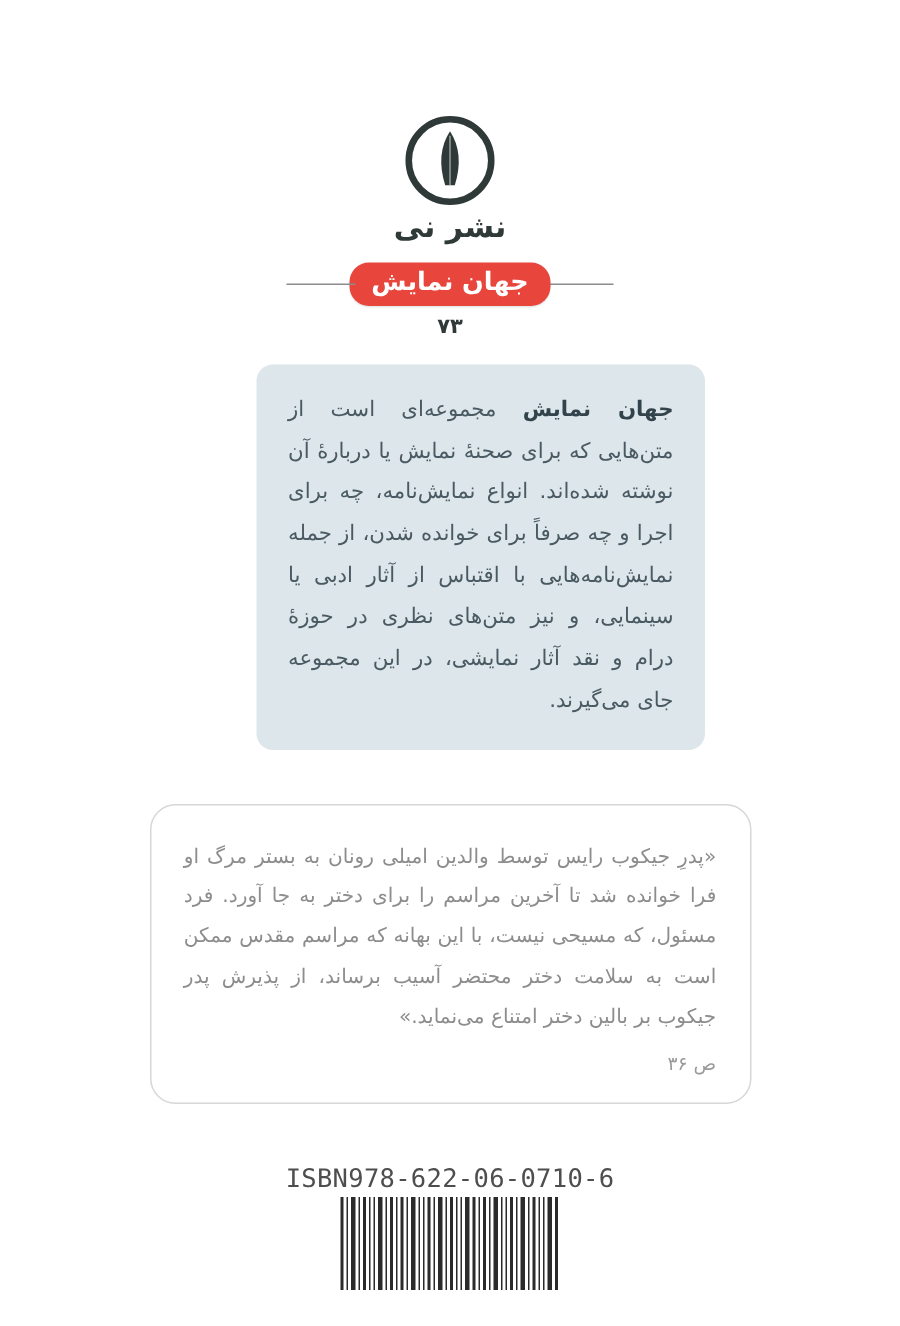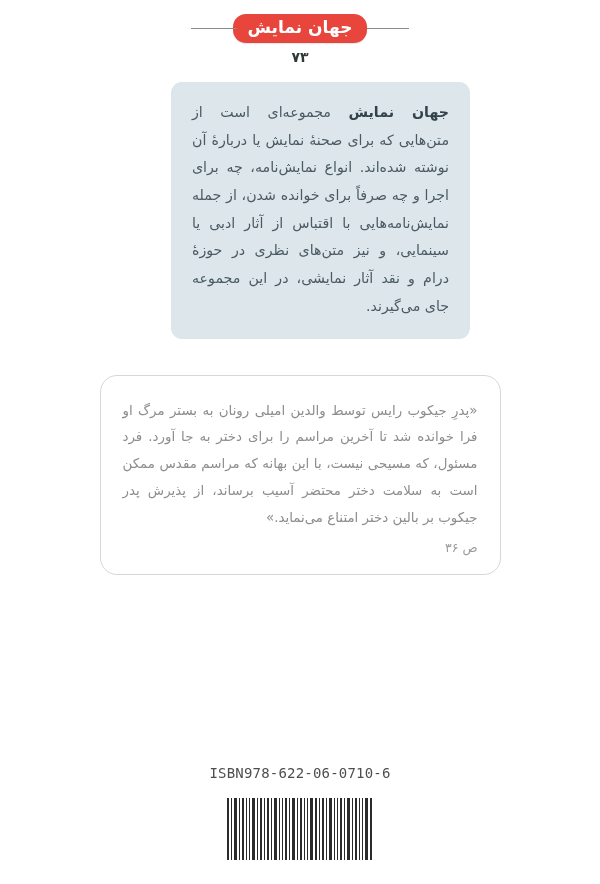--- a/index.html
+++ b/index.html
@@ -138,38 +138,50 @@
     left: 0;
     right: 0;
     bottom: 24px;
     display: flex;
     flex-direction: column;
     align-items: center;
   }
   .isbn-text {
     direction: ltr;
     font-family: "DejaVu Sans Mono", "Liberation Mono", monospace;
-    font-size: 14px;
+    font-size: 17px;
     color: #4e4e4e;
     letter-spacing: 0.2px;
-    margin-bottom: 17px;
+    margin-bottom: 2px;
     white-space: nowrap;
     text-align: right;
   }
   .barcode {
     width: 150px;
     height: 62px;
     display: block;
   }
 </style>
 </head>
 <body>
 
 <div class="cover">
 
+  <div class="publisher-block">
+    <svg class="logo-mark" viewBox="0 0 62 62" aria-hidden="true">
+      <circle cx="31" cy="31" r="27.5" fill="none" stroke="#2f3a38" stroke-width="4.4"></circle>
+      <path d="M31 11.5
+               C 37.5 21.5, 38.6 33.5, 34.2 47.5
+               L 31 47.5
+               L 27.8 47.5
+               C 23.4 33.5, 24.5 21.5, 31 11.5 Z" fill="#2f3a38"></path>
+      <path d="M31 14.5 L31 47.5" stroke="#dfe3e2" stroke-width="1.1" fill="none" opacity="0.55"></path>
+    </svg>
+    <div class="publisher-name">نشر نی</div>
+  </div>
 
   <div class="series-row">
     <span class="series-rule"></span>
     <span class="series-badge">جهان نمایش</span>
     <span class="series-rule"></span>
   </div>
   <div class="series-number">۷۳</div>
 
   <div class="blurb-panel">
     <p class="blurb-text"><b>جهان نمایش</b><span> مجموعه‌ای است از متن‌هایی که برای صحنهٔ نمایش یا دربارهٔ آن نوشته شده‌اند. انواع نمایش‌نامه، چه برای اجرا و چه صرفاً برای خوانده شدن، از جمله نمایش‌نامه‌هایی با اقتباس از آثار ادبی یا سینمایی، و نیز متن‌های نظری در حوزهٔ درام و نقد آثار نمایشی، در این مجموعه جای می‌گیرند.</span></p>

